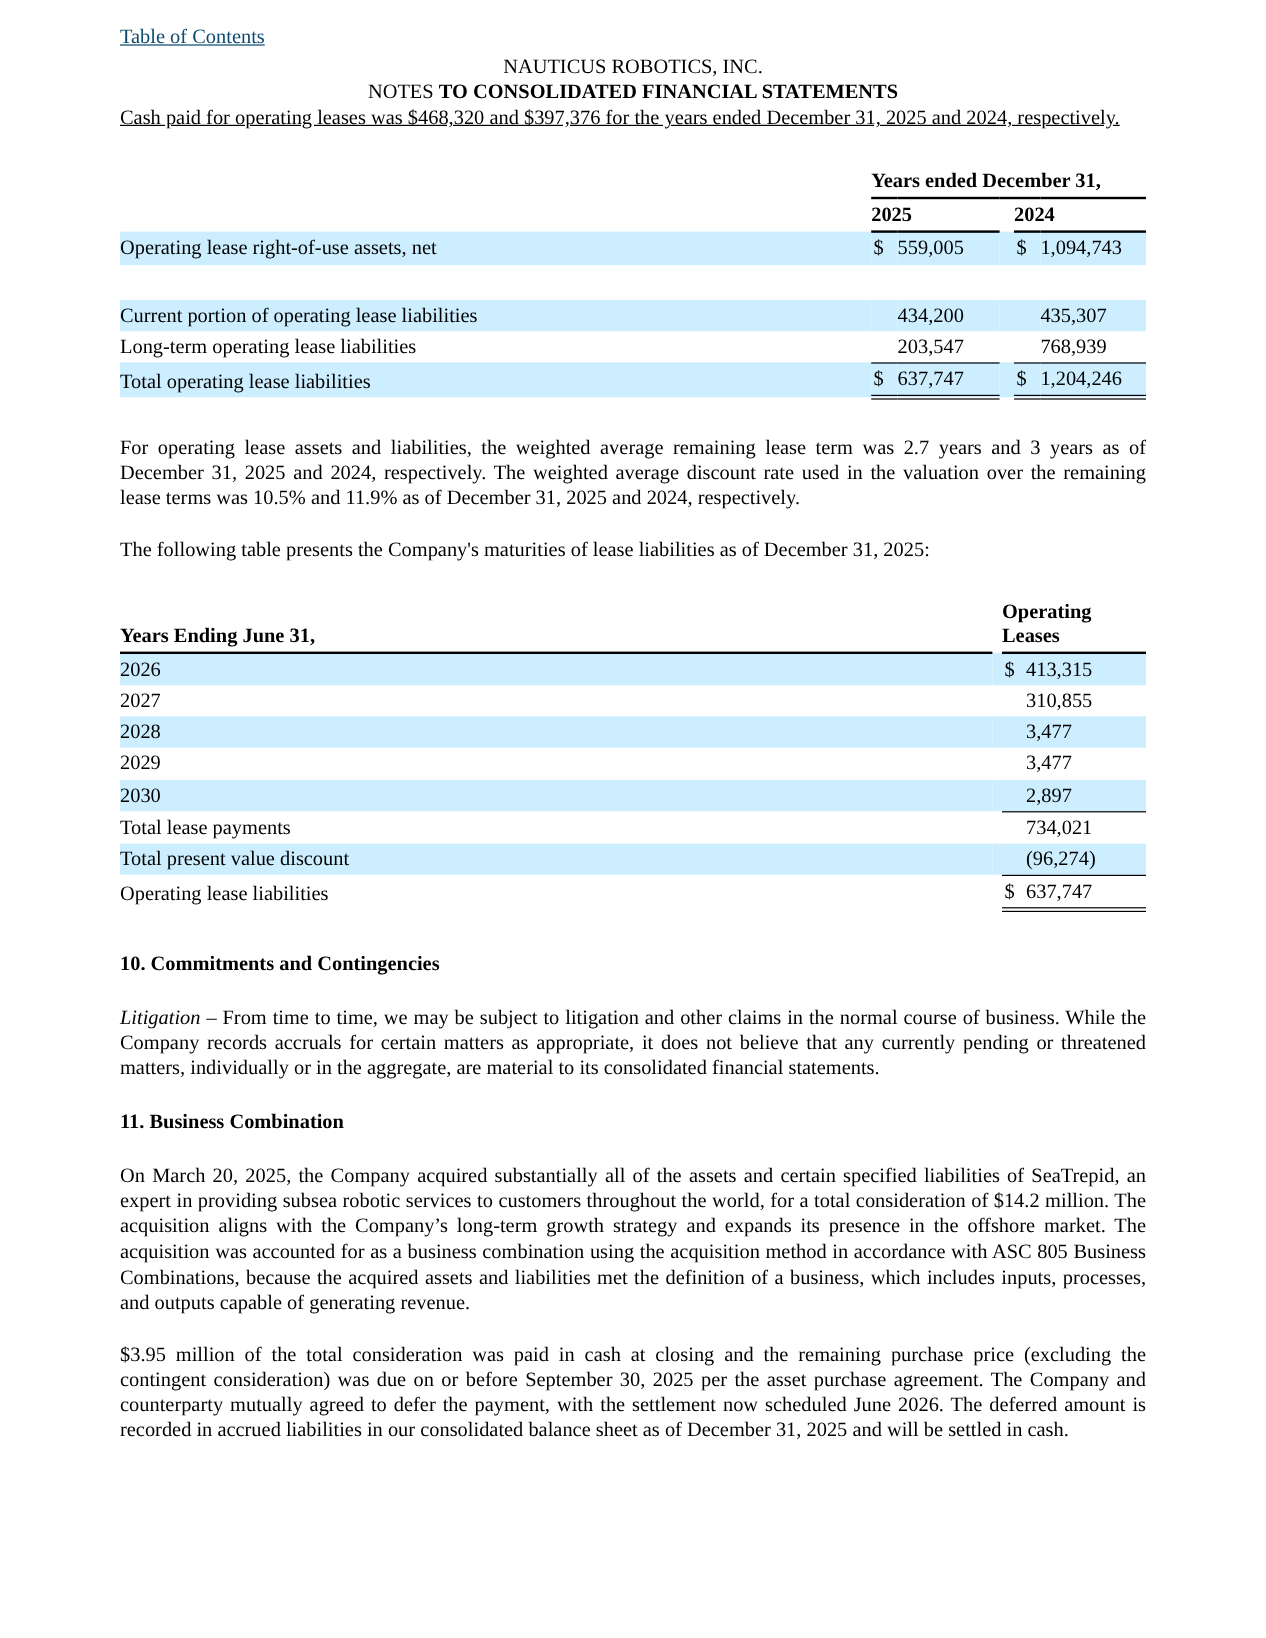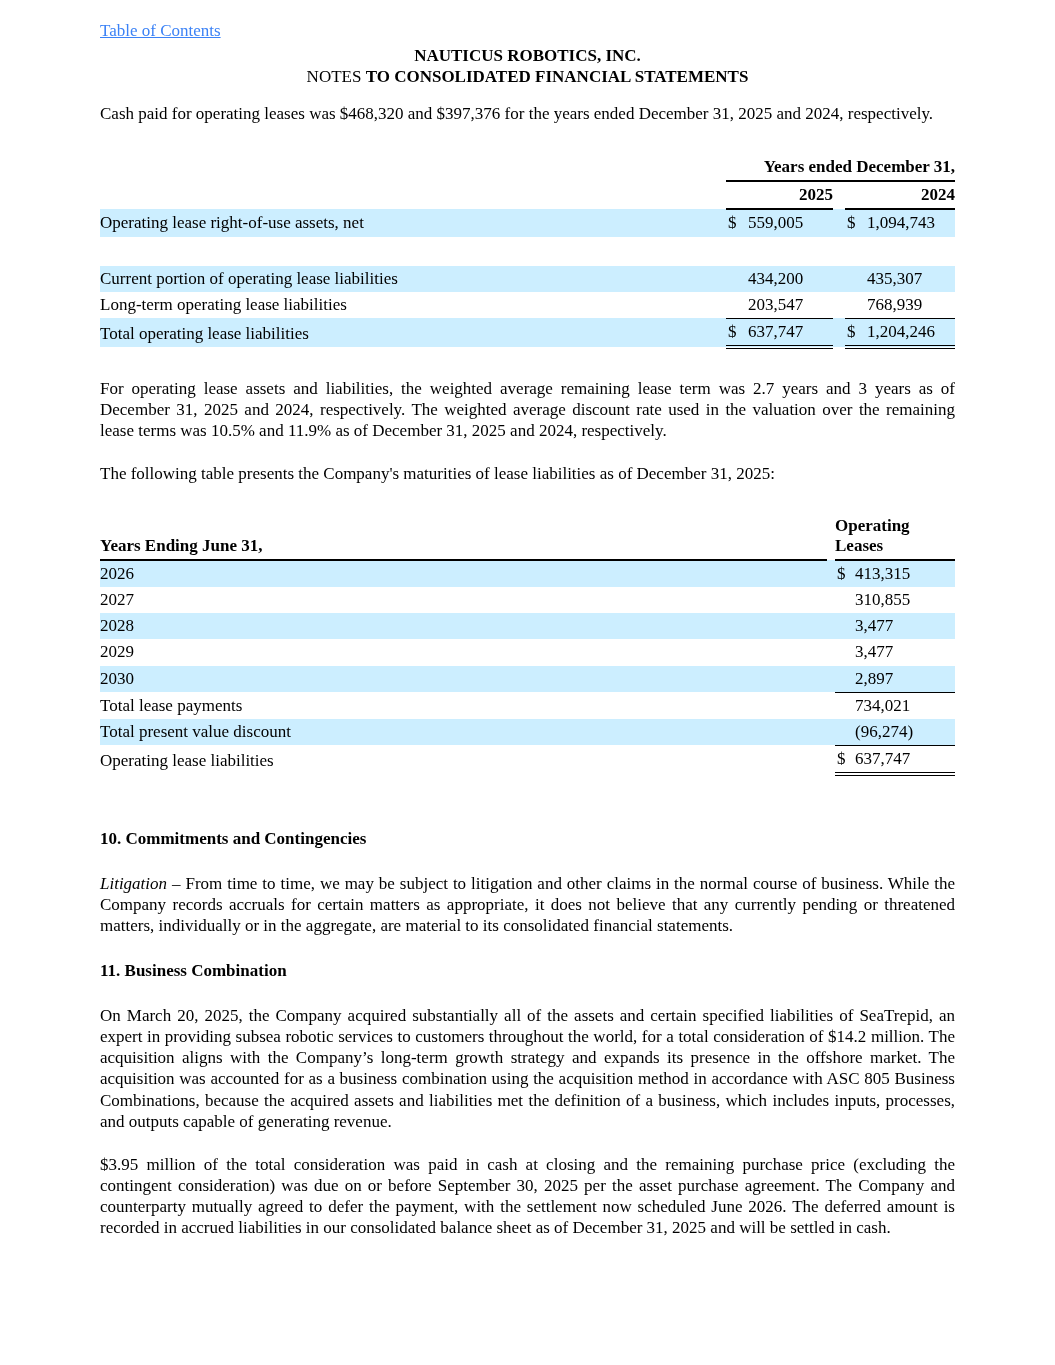--- a/index.html
+++ b/index.html
@@ -9,44 +9,44 @@
     height: 1365px;
     padding: 20px 100px 30px 100px;
     font-family: "Liberation Serif", "DejaVu Serif", serif;
     font-size: 17px;
     line-height: 1.24;
     color: #000000;
     background: #ffffff;
     overflow: hidden;
   }
   a.toc-link {
-    color: #3b82f6;
+    color: #0c4a6e;
     text-decoration: underline;
     cursor: pointer;
   }
   .title-block { text-align: center; margin-top: 4px; }
-  .company-title { font-weight: bold; }
+  .company-title { font-weight: normal; }
   .doc-subtitle .bold-part { font-weight: bold; }
   p { margin: 0; text-align: justify; }
-  .mt-sm  { margin-top: 16px; }
+  .mt-sm  { margin-top: 0; text-decoration: underline; }
   .mt-md  { margin-top: 22px; }
   .mt-lg  { margin-top: 29px; }
-  .mt-xl  { margin-top: 52px; }
+  .mt-xl  { margin-top: 32px; }
   .mt-h   { margin-top: 24px; }
   .heading { font-weight: bold; text-align: left; }
   .ital { font-style: italic; }
 
   table { border-collapse: collapse; width: 100%; table-layout: fixed; }
   td, th { padding: 2px 0 3px 0; vertical-align: bottom; font-weight: normal; text-align: left; }
   th { font-weight: bold; }
   .shaded { background: #cceeff; }
   .lbl { padding-left: 0; }
   .amt { padding-right: 4px; }
   .cur { text-align: left; padding-left: 2px; }
-  .ctr { text-align: right; }
+  .ctr { text-align: left; }
   .bb-hdr { border-bottom: 2px solid #000000; }
   .bb-one { border-bottom: 1.5px solid #000000; margin-top: 48px; }
   .bb-dbl { border-bottom: 4px double #000000; }
   .spacer-row td { height: 29px; }
   .t2-hdr-val { line-height: 1.18; }
 </style>
 </head>
 <body>
 
 <div class="page">

